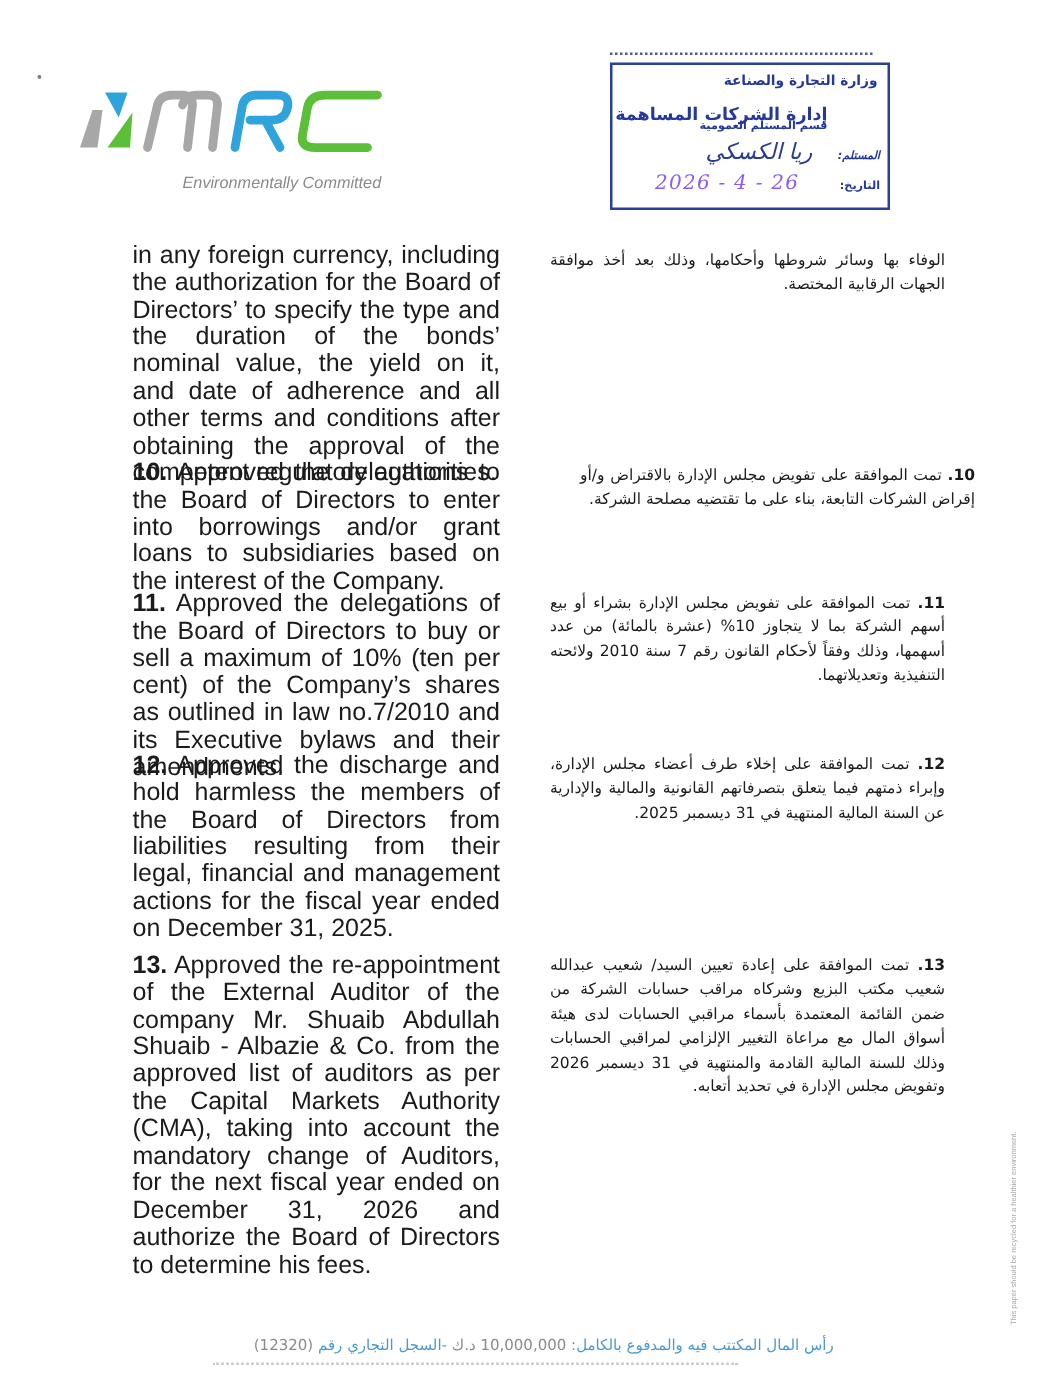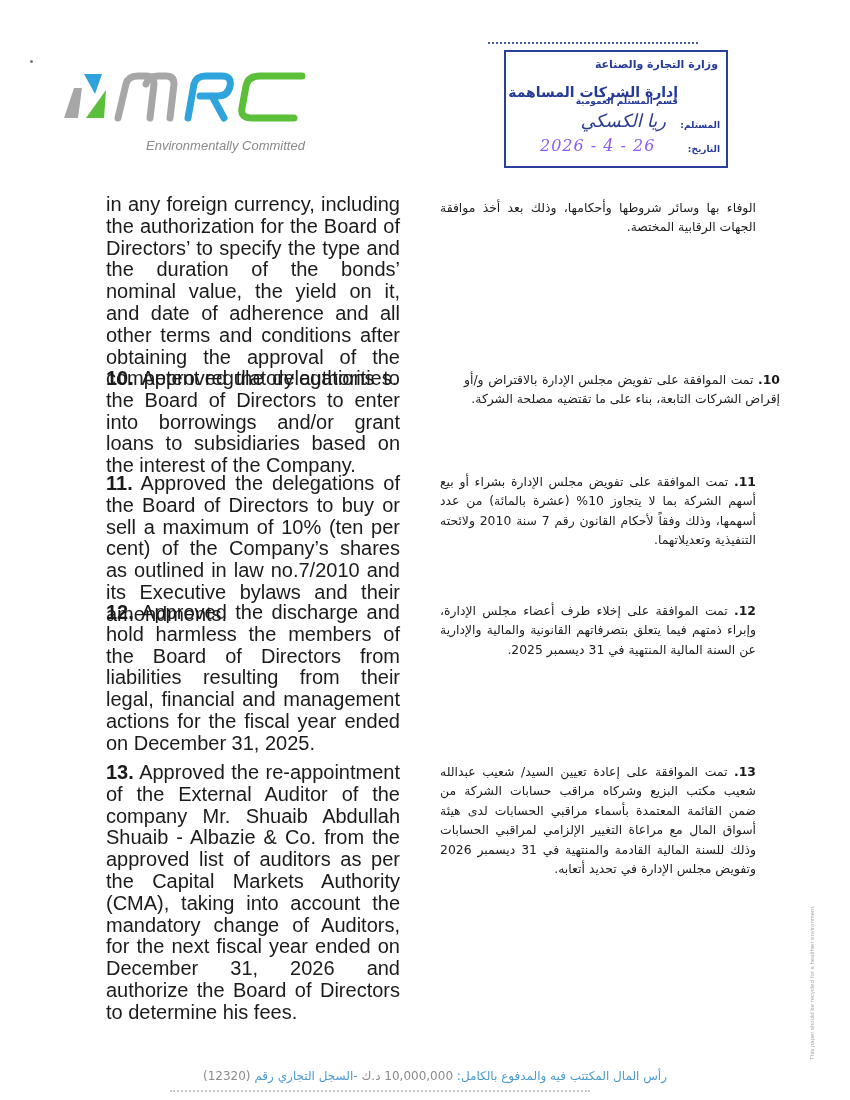--- a/index.html
+++ b/index.html
@@ -2,26 +2,26 @@
 <html><head>
   <meta charset="utf-8">
   <style>
     html, body { margin: 0; padding: 0; background: #ffffff; }
     body { width: 850px; height: 1100px; position: relative; overflow: hidden; font-family: "Liberation Sans", sans-serif; color: #1a1a1a; }
 
     .logo { position: absolute; left: 62px; top: 72px; width: 260px; height: 85px; }
     .logo svg { position: absolute; left: 0; top: 0; }
     .tagline { position: absolute; left: 84px; top: 66px; font-family: "Liberation Sans", sans-serif; font-style: italic; font-size: 13px; color: #8a8a8a; white-space: nowrap; }
 
-    .stamp { position: absolute; left: 504px; top: 50px; width: 224px; height: 118px; border: 2px solid #2a3f9a; box-sizing: border-box; color: #24399a; direction: rtl; font-family: "DejaVu Sans", sans-serif; }
+    .stamp { position: absolute; left: 488px; top: 50px; width: 224px; height: 118px; border: 2px solid #2a3f9a; box-sizing: border-box; color: #24399a; direction: rtl; font-family: "DejaVu Sans", sans-serif; }
     .stamp-dash { position: absolute; left: 488px; top: 42px; width: 210px; border-top: 2px dotted #4a5aa8; }
     .stamp .ministry { position: absolute; right: 8px; top: 6px; font-size: 11px; font-weight: bold; }
     .stamp .dept1 { position: absolute; right: 48px; top: 32px; font-size: 14px; font-weight: bold; }
     .stamp .dept2 { position: absolute; right: 48px; top: 44px; font-size: 9px; font-weight: bold; }
-    .stamp .recv-label { position: absolute; right: 6px; top: 68px; font-size: 9px; font-weight: bold; }
+    .stamp .recv-label { position: absolute; right: 6px; top: 68px; font-size: 9px; font-weight: bold; font-style: italic; }
     .stamp .recv-sig { position: absolute; right: 60px; top: 58px; font-size: 18px; font-style: italic; font-family: Liberation Sans, sans-serif; font-weight: normal; color: #2b3d8f; }
     .stamp .date-label { position: absolute; right: 6px; top: 92px; font-size: 9px; font-weight: bold; }
     .stamp .date-val { position: absolute; left: 34px; top: 84px; direction: ltr; font-size: 16px; font-family: "DejaVu Serif", serif; font-style: italic; color: #8b5cf6; letter-spacing: 1px; }
 
     .col-en { position: absolute; left: 106px; width: 294px; font-family: "Liberation Sans", sans-serif; font-size: 20px; line-height: 21.8px; text-align: justify; color: #1b1b1b; }
     .col-ar { position: absolute; left: 440px; width: 316px; direction: rtl; font-family: "DejaVu Sans", sans-serif; font-size: 12.4px; line-height: 19.4px; text-align: justify; color: #1b1b1b; }
     .num { font-weight: bold; }
 
     .footer { position: absolute; left: 200px; top: 1069px; width: 470px; text-align: center; direction: rtl; font-family: "DejaVu Sans", sans-serif; font-size: 12px; color: #3f8fc3; white-space: nowrap; }
     .footer .cap { color: #4a9ad0; }

